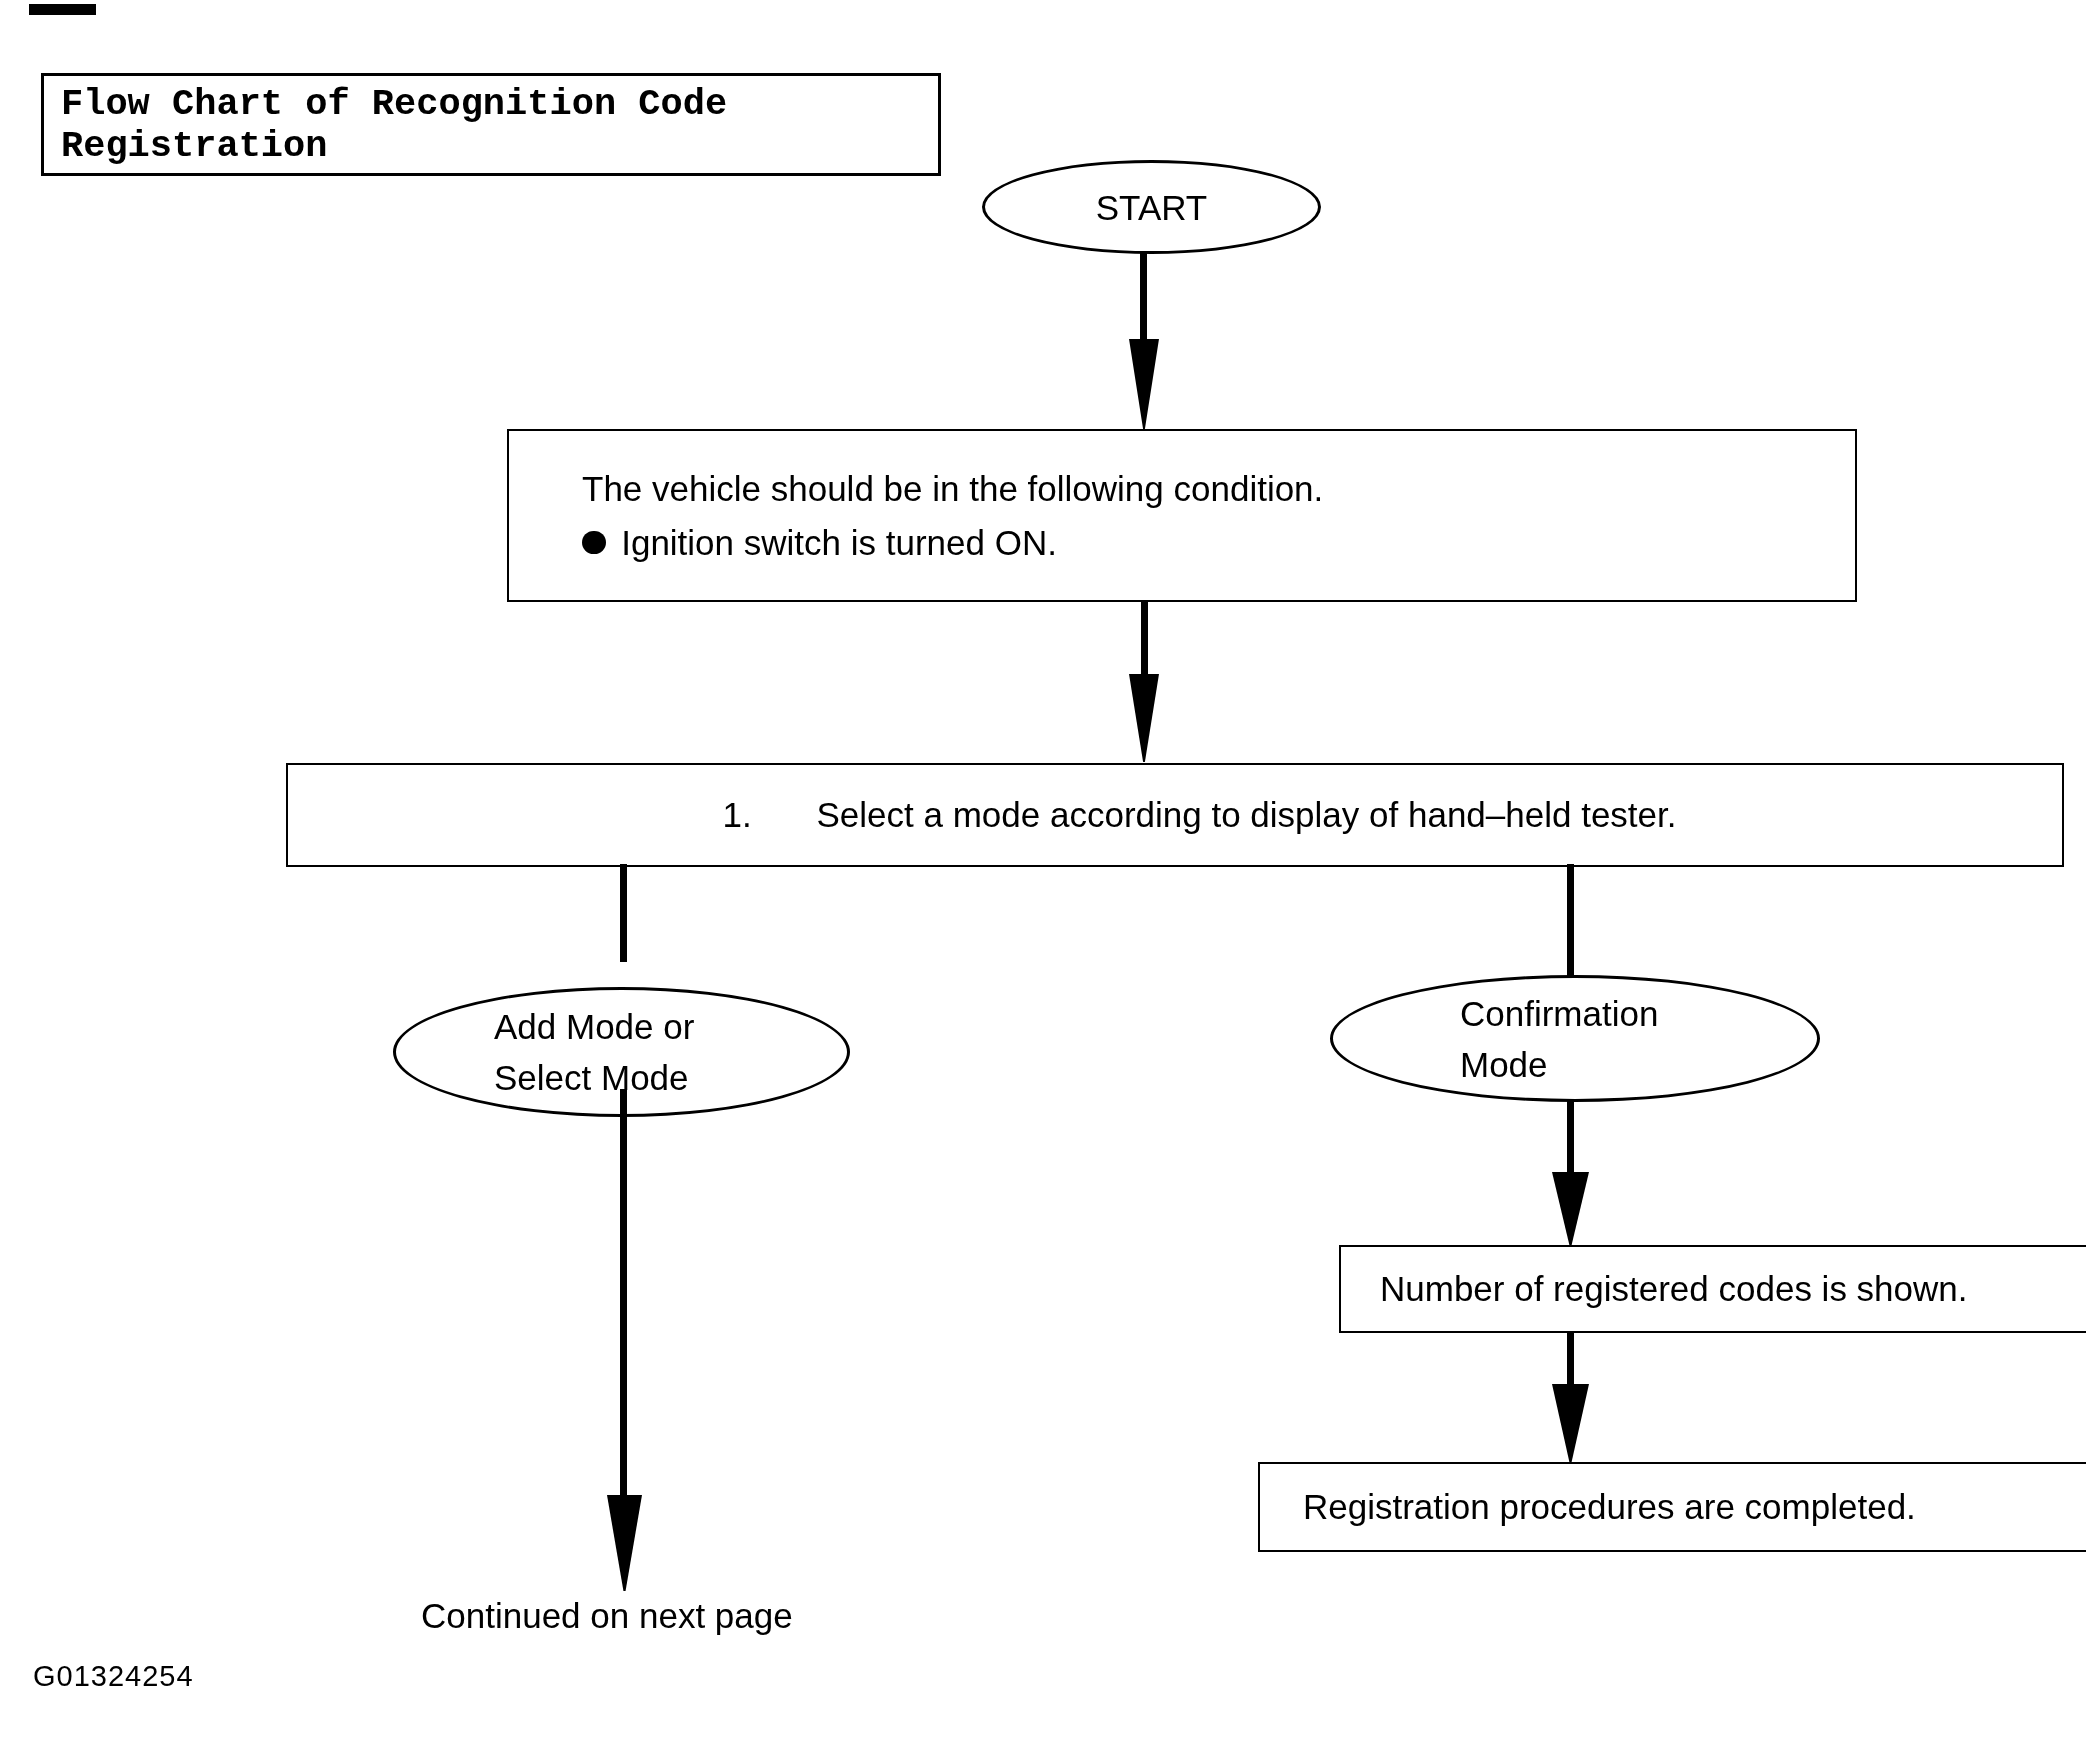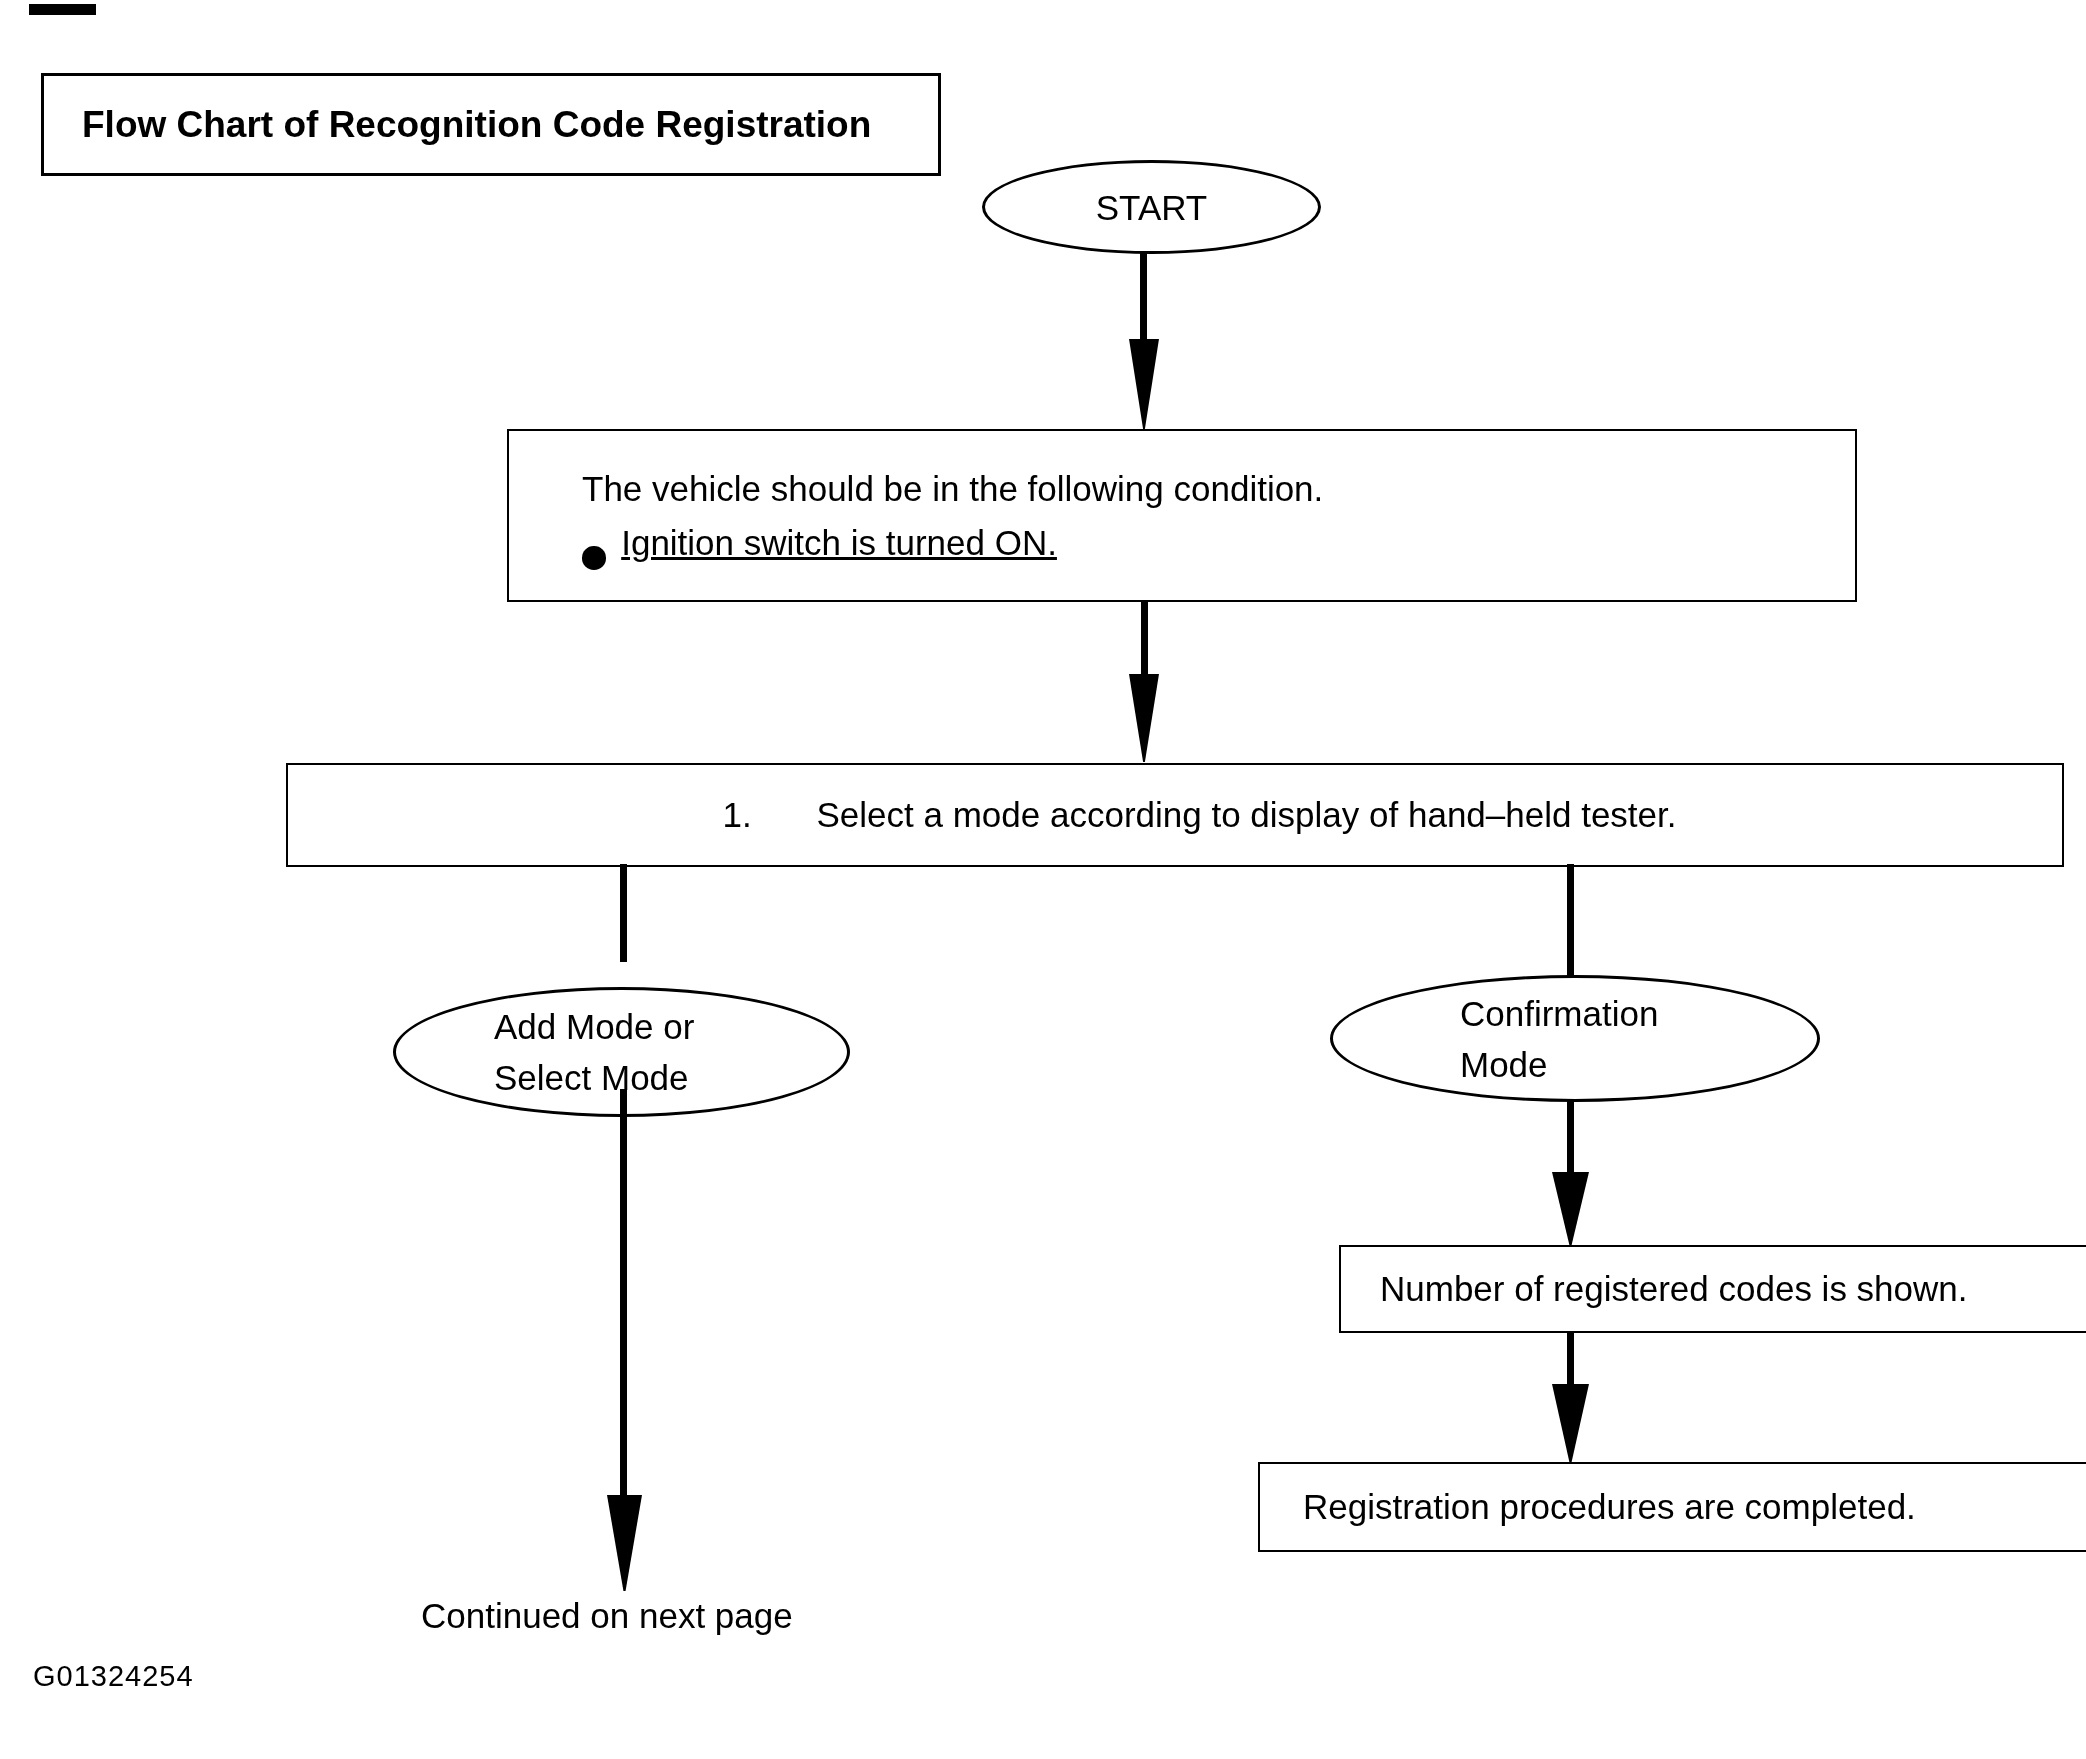--- a/index.html
+++ b/index.html
@@ -39,28 +39,28 @@
   .vline{position:absolute;width:6.9px;background:#000;}
   .arrowhead{
     position:absolute;background:#000;
     clip-path:polygon(0 0,100% 0,53% 100%,47% 100%);
   }
   
   .title-box{
     position:absolute;left:41px;top:73px;width:900px;height:103px;
     border:3.9px solid #000;box-sizing:border-box;background:#fff;
     display:flex;align-items:center;
-    padding-left:38px;
-    font-size:37px;font-weight:bold;
+    padding-left:17px;
+    font-size:37px;font-weight:bold;font-family:Liberation Mono, monospace;
   }
   .scan-mark{position:absolute;left:29px;top:3.9px;width:67px;height:10.8px;background:#000;}
 
   .start-ellipse{left:982px;top:160px;width:339px;height:94px;align-items:center;}
   .cond-box{left:507px;top:429px;width:1350px;height:173px;padding-left:73px;}
-  .bullet-row{display:flex;align-items:flex-end;text-decoration:underline;}
+  .bullet-row{display:flex;align-items:center;}
   .bullet-dot{
     display:inline-block;width:23.5px;height:23.5px;border-radius:50%;
     background:#000;margin-right:15.7px;flex:0 0 auto;
   }
   .step-box{left:286px;top:763px;width:1778px;height:104px;flex-direction:row;align-items:center;padding-left:49px;}
   .step-num{width:94px;flex:0 0 auto;}
   .mode-ellipse-left{left:393px;top:987px;width:457px;height:130px;padding-left:98px;}
   .mode-ellipse-right{left:1330px;top:975px;width:490px;height:127px;padding-left:127px;}
   .codes-box{left:1339px;top:1245px;width:796px;height:88px;padding-left:39px;}
   .completed-box{left:1258px;top:1462px;width:876px;height:90px;padding-left:43px;}

